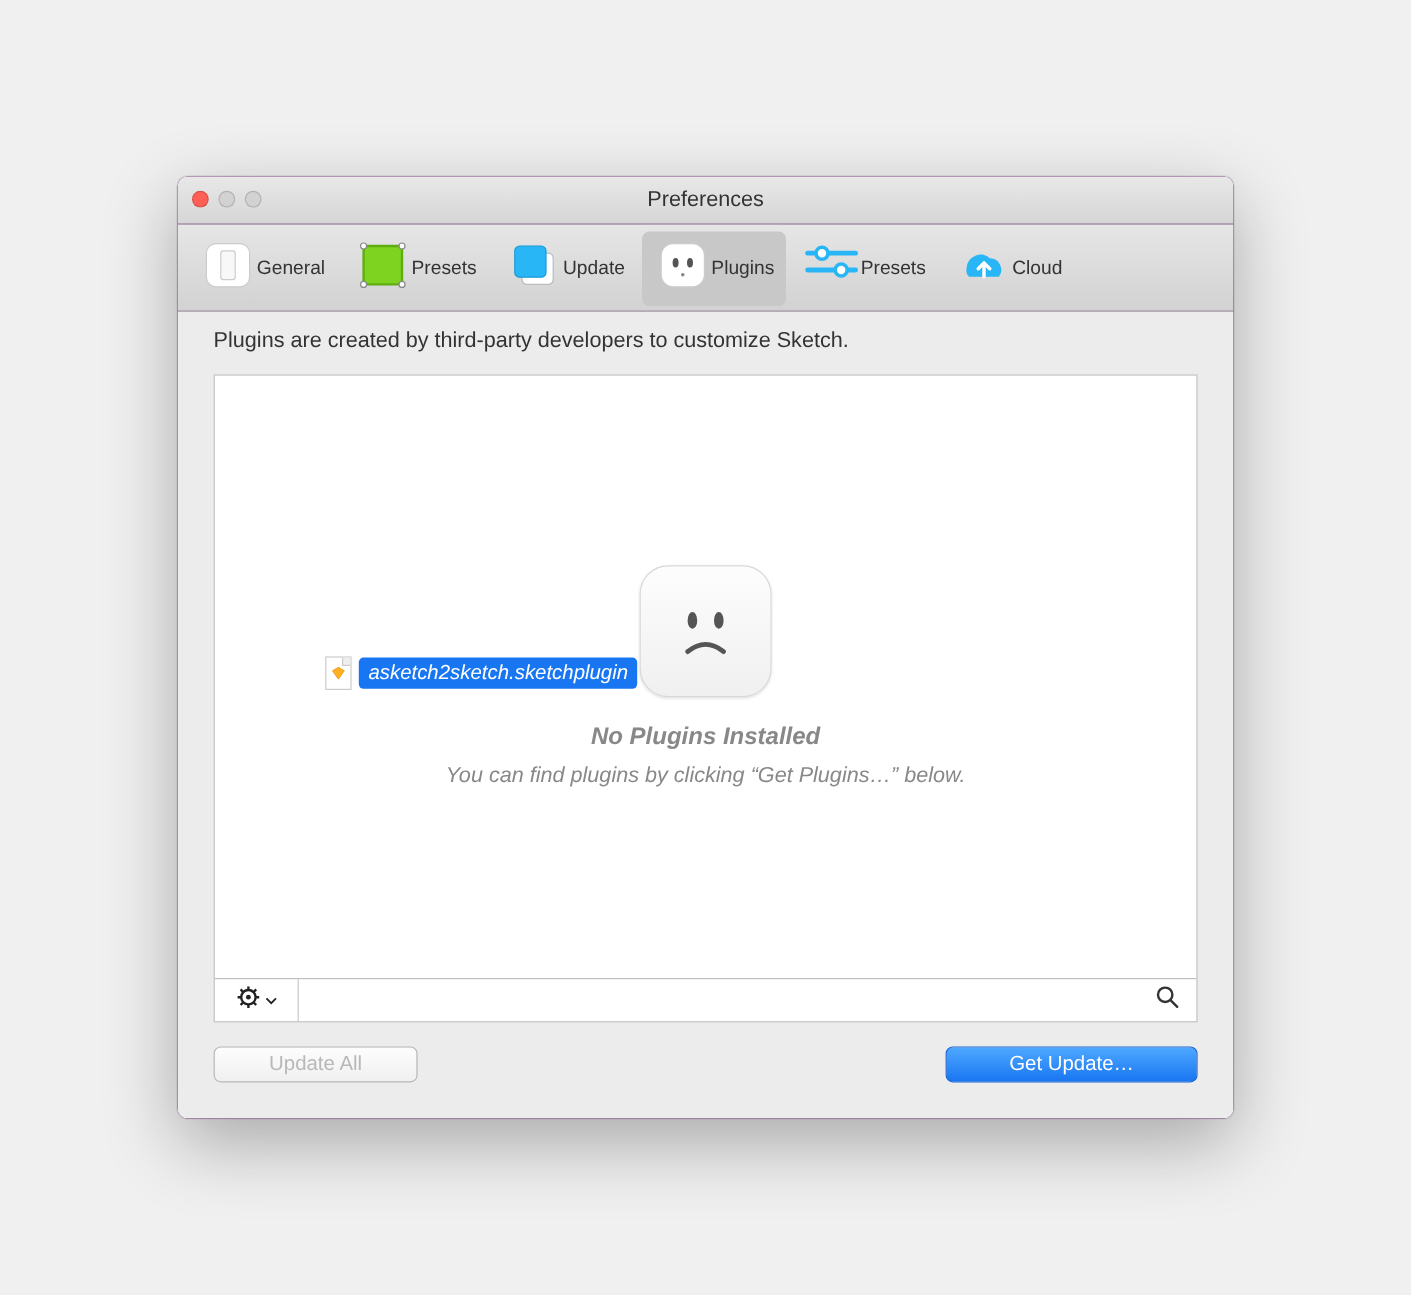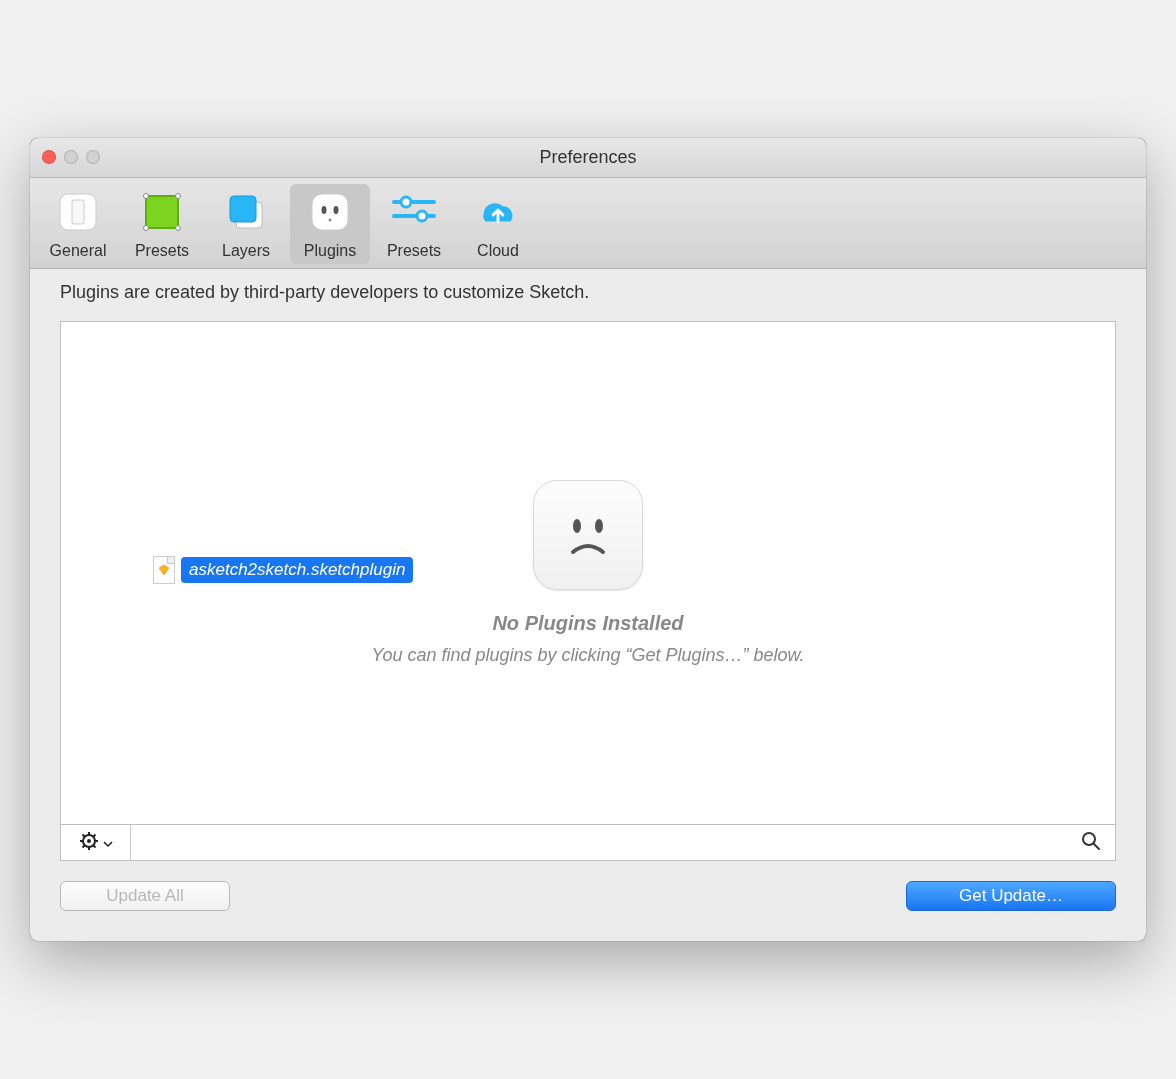--- a/index.html
+++ b/index.html
@@ -6,21 +6,21 @@
     body {
       font-family: -apple-system, BlinkMacSystemFont, "Helvetica Neue", sans-serif;
       background: #f0f0f0;
       display: flex;
       justify-content: center;
       align-items: center;
       min-height: 1079px;
       width: 1176px;
     }
     .window {
-      width: 1116px;
+      width: 880px;
       background: #701a75;
       border-radius: 8px;
       box-shadow: 0 20px 60px rgba(0,0,0,0.3), 0 0 0 1px rgba(0,0,0,0.08);
       overflow: hidden;
     }
     .titlebar {
       position: relative;
       height: 40px;
       background: linear-gradient(#e8e8e8, #d6d6d6);
       border-bottom: 1px solid #b8b8b8;
@@ -46,21 +46,21 @@
 
     .toolbar {
       background: linear-gradient(#e6e6e6, #d2d2d2);
       border-bottom: 1px solid #b0b0b0;
       display: flex;
       padding: 6px 8px 4px;
       gap: 4px;
     }
     .toolbar-item {
       display: flex;
-      flex-direction: column;
+      flex-direction: row;
       align-items: center;
       justify-content: flex-end;
       padding: 4px 10px;
       border-radius: 6px;
       cursor: default;
       min-width: 80px;
     }
     .toolbar-item.selected { background: #c8c8c8; }
     .toolbar-icon {
       width: 48px; height: 48px;
@@ -222,21 +222,21 @@
       </div>
       <div class="toolbar-label">Presets</div>
     </div>
     <div class="toolbar-item">
       <div class="toolbar-icon">
         <svg width="48" height="48" viewBox="0 0 48 48">
           <rect x="14" y="14" width="26" height="26" rx="4" fill="#fff" stroke="#bbb"></rect>
           <rect x="8" y="8" width="26" height="26" rx="4" fill="#29b6f6" stroke="#1a9ad6"></rect>
         </svg>
       </div>
-      <div class="toolbar-label">Layers</div>
+      <div class="toolbar-label">Update</div>
     </div>
     <div class="toolbar-item selected">
       <div class="toolbar-icon">
         <svg width="44" height="44" viewBox="0 0 44 44">
           <rect x="4" y="4" width="36" height="36" rx="10" fill="#fff" stroke="#ccc"></rect>
           <ellipse cx="16" cy="20" rx="2.5" ry="4" fill="#555"></ellipse>
           <ellipse cx="28" cy="20" rx="2.5" ry="4" fill="#555"></ellipse>
           <circle cx="22" cy="30" r="1.5" fill="#888"></circle>
         </svg>
       </div>

